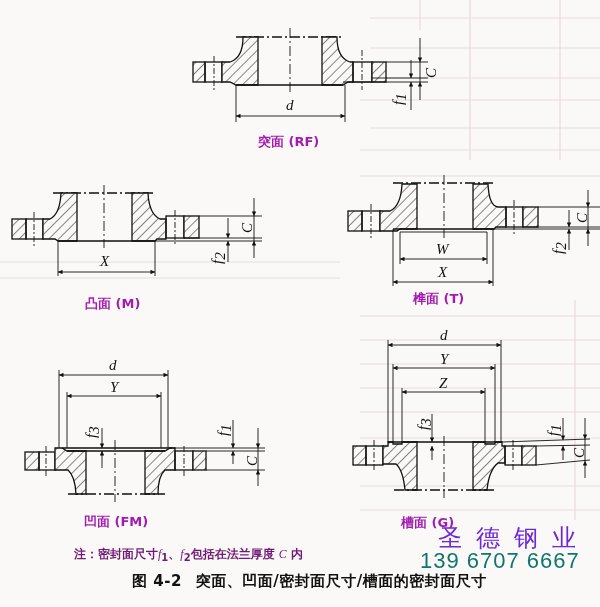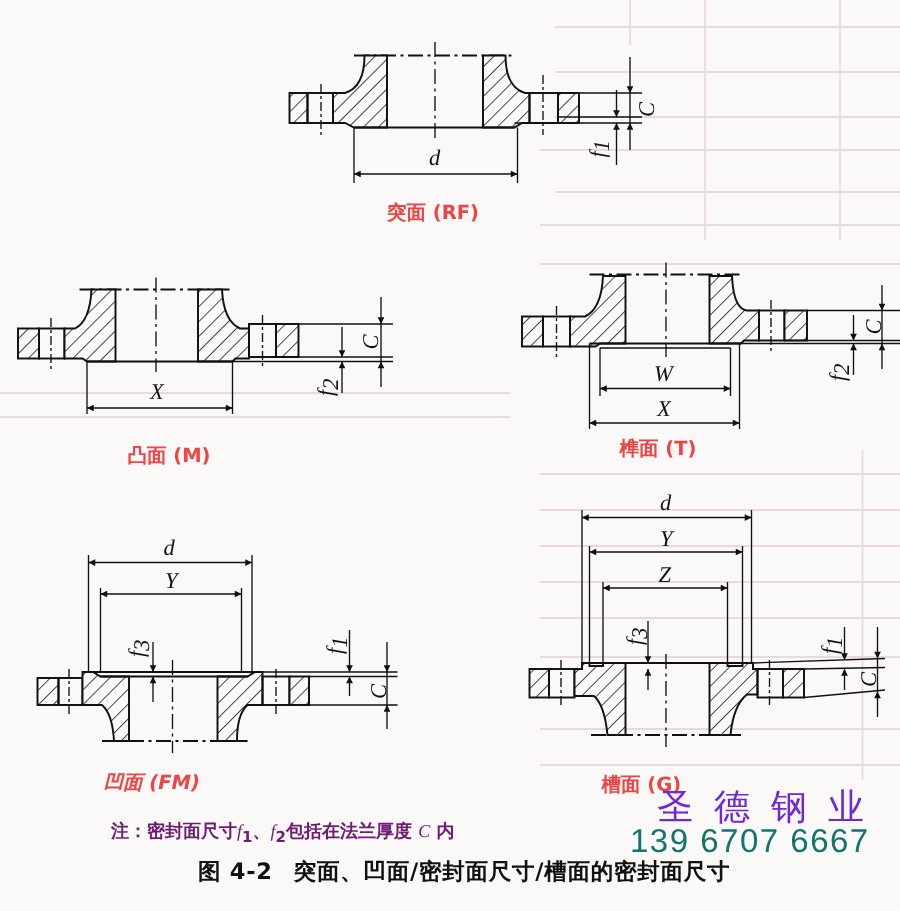--- a/index.html
+++ b/index.html
@@ -1,20 +1,20 @@
 <!DOCTYPE html>
 <html><head>
 <meta charset="utf-8">
 <style>
   html, body { margin:0; padding:0; }
   body { width:600px; height:607px; background:#fbf8f8; position:relative; overflow:hidden;
          font-family:"DejaVu Serif", "Liberation Serif", serif; }
   .bgtable { position:absolute; left:0; top:0; width:600px; height:607px; }
   svg.main { position:absolute; left:0; top:0; }
-  .label { position:absolute; font-family:"DejaVu Sans","Liberation Sans",sans-serif; font-size:13px; color:#ef4444; white-space:nowrap; font-weight:bold; }
+  .label { position:absolute; font-family:"DejaVu Sans","Liberation Sans",sans-serif; font-size:13px; color:#a21caf; white-space:nowrap; font-weight:bold; }
   .note { position:absolute; left:40px; top:546px; font-size:12px; color:#701a75; font-family:"DejaVu Sans","Liberation Sans",sans-serif; white-space:nowrap; font-weight:bold;margin-left:34px; }
   .note i { font-family:"Liberation Serif",serif; font-weight:normal; }
   .caption { position:absolute; left:132px; top:572px; font-size:15px; font-weight:bold; color:#111; font-family:"DejaVu Sans","Liberation Sans",sans-serif; white-space:nowrap; letter-spacing:0.5px; }
   .caption .num { margin-right:14px; }
   .wm1 { position:absolute; left:438px; top:522px; font-size:24px; color:#6d28d9; font-family:Liberation Sans, sans-serif; letter-spacing:14px; white-space:nowrap; }
   .wm2 { position:absolute; left:420px; top:548px; font-size:22px; color:#0f766e; font-family:"Liberation Sans",sans-serif; white-space:nowrap; letter-spacing:1px; }
   text.dim { font-family:"Liberation Serif",serif; font-style:italic; font-size:15px; fill:#111; }
 </style>
 </head>
 <body>
@@ -226,21 +226,21 @@
   <text class="dim" x="440" y="364">Y</text>
   <text class="dim" x="439" y="388">Z</text>
   <text class="dim" x="418" y="428" transform="rotate(-90 424 424)"><tspan>f</tspan><tspan class="dimsm" dy="3">3</tspan></text>
   <text class="dim" x="548" y="434" transform="rotate(-90 554 430)"><tspan>f</tspan><tspan class="dimsm" dy="3">1</tspan></text>
   <text class="dim" x="574" y="456" transform="rotate(-90 580 452)">C</text>
 </svg>
 
 <div class="label" style="left:258px; top:133px;">突面 (RF)</div>
 <div class="label" style="left:85px; top:295px;">凸面 (M)</div>
 <div class="label" style="left:413px; top:290px;">榫面 (T)</div>
-<div class="label" style="left:69px; top:513px;font-style:italic;">凹面 (FM)</div>
+<div class="label" style="left:84px; top:513px;">凹面 (FM)</div>
 <div class="label" style="left:401px; top:514px;">槽面 (G)</div>
 
 <div class="wm1">圣德钢业</div>
 <div class="wm2">139 6707 6667</div>
 
 <div class="note">
   <span>注：密封面尺寸</span><i>f</i><sub>1</sub><span>、</span><i>f</i><sub>2</sub><span>包括在法兰厚度</span> <i>C</i> <span>内</span>
 </div>
 
 <div class="caption">

